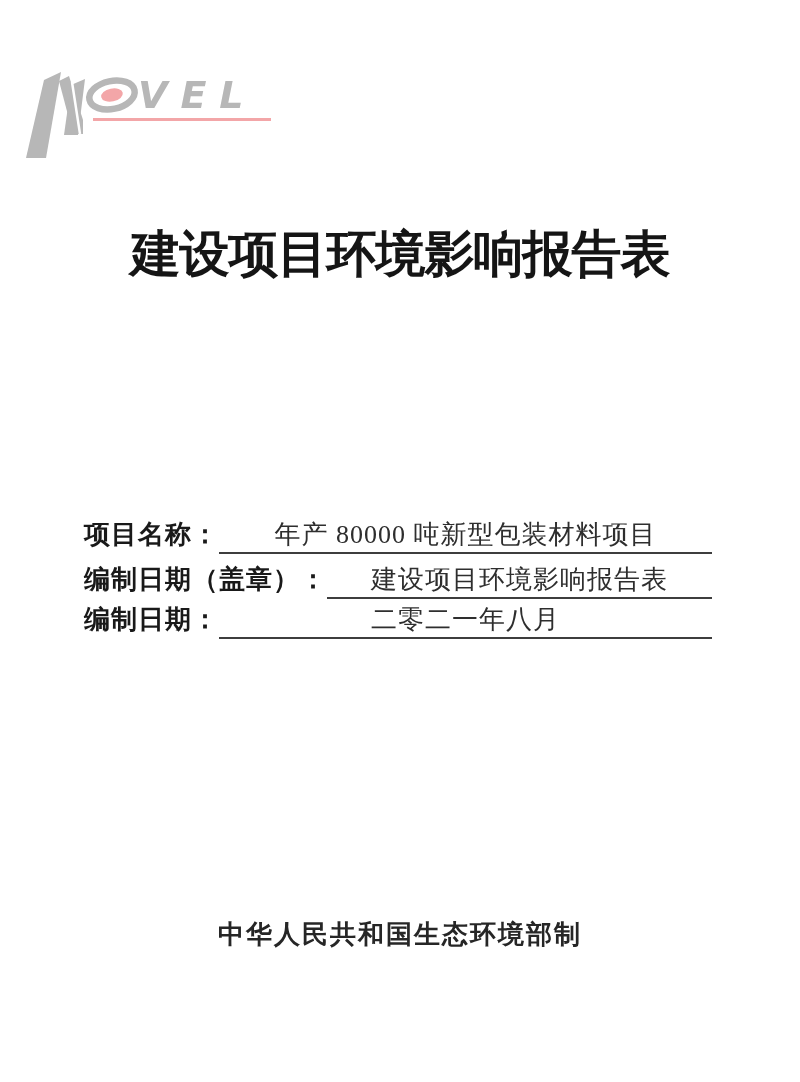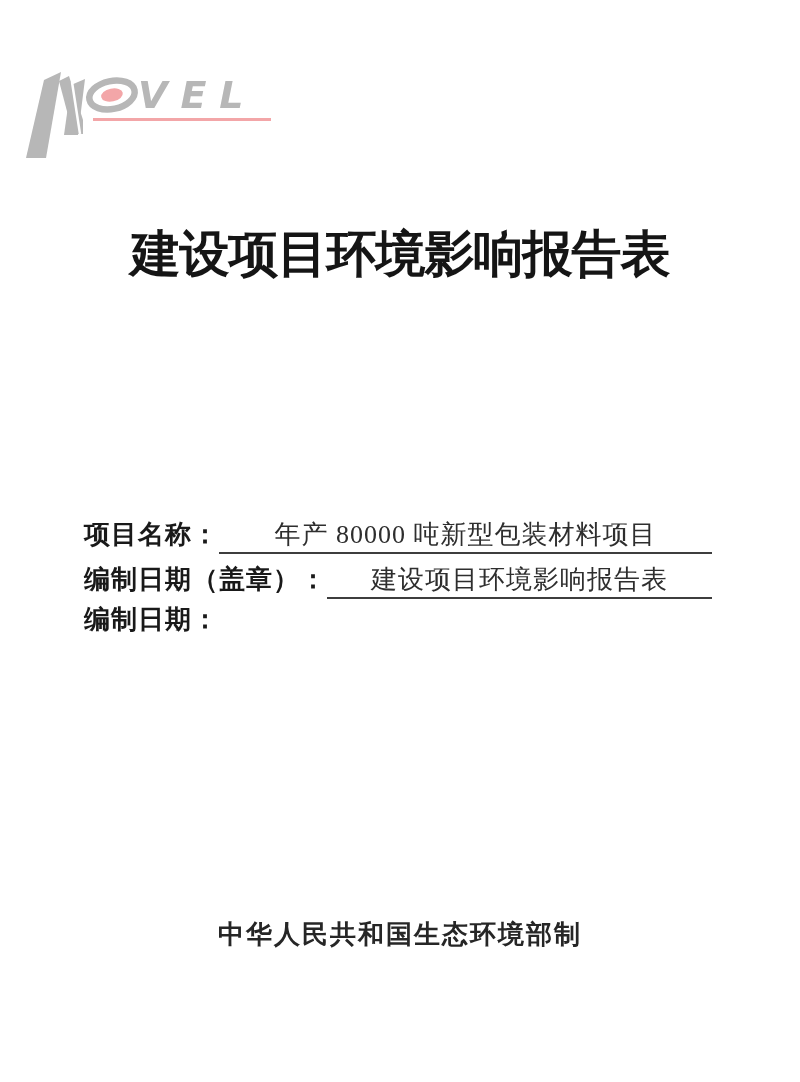--- a/index.html
+++ b/index.html
@@ -63,17 +63,18 @@
     <span class="field-value">年产 80000 吨新型包装材料项目</span>
   </div>
 
   <div class="field-row row-2">
     <span class="field-label">编制日期（盖章）：</span>
     <span class="field-value">建设项目环境影响报告表</span>
   </div>
 
   <div class="field-row row-3">
     <span class="field-label">编制日期：</span>
+    <span class="field-value">二零二一年八月</span>
   </div>
 
   <div class="footer">中华人民共和国生态环境部制</div>
 
 </div>
 
 </body></html>

